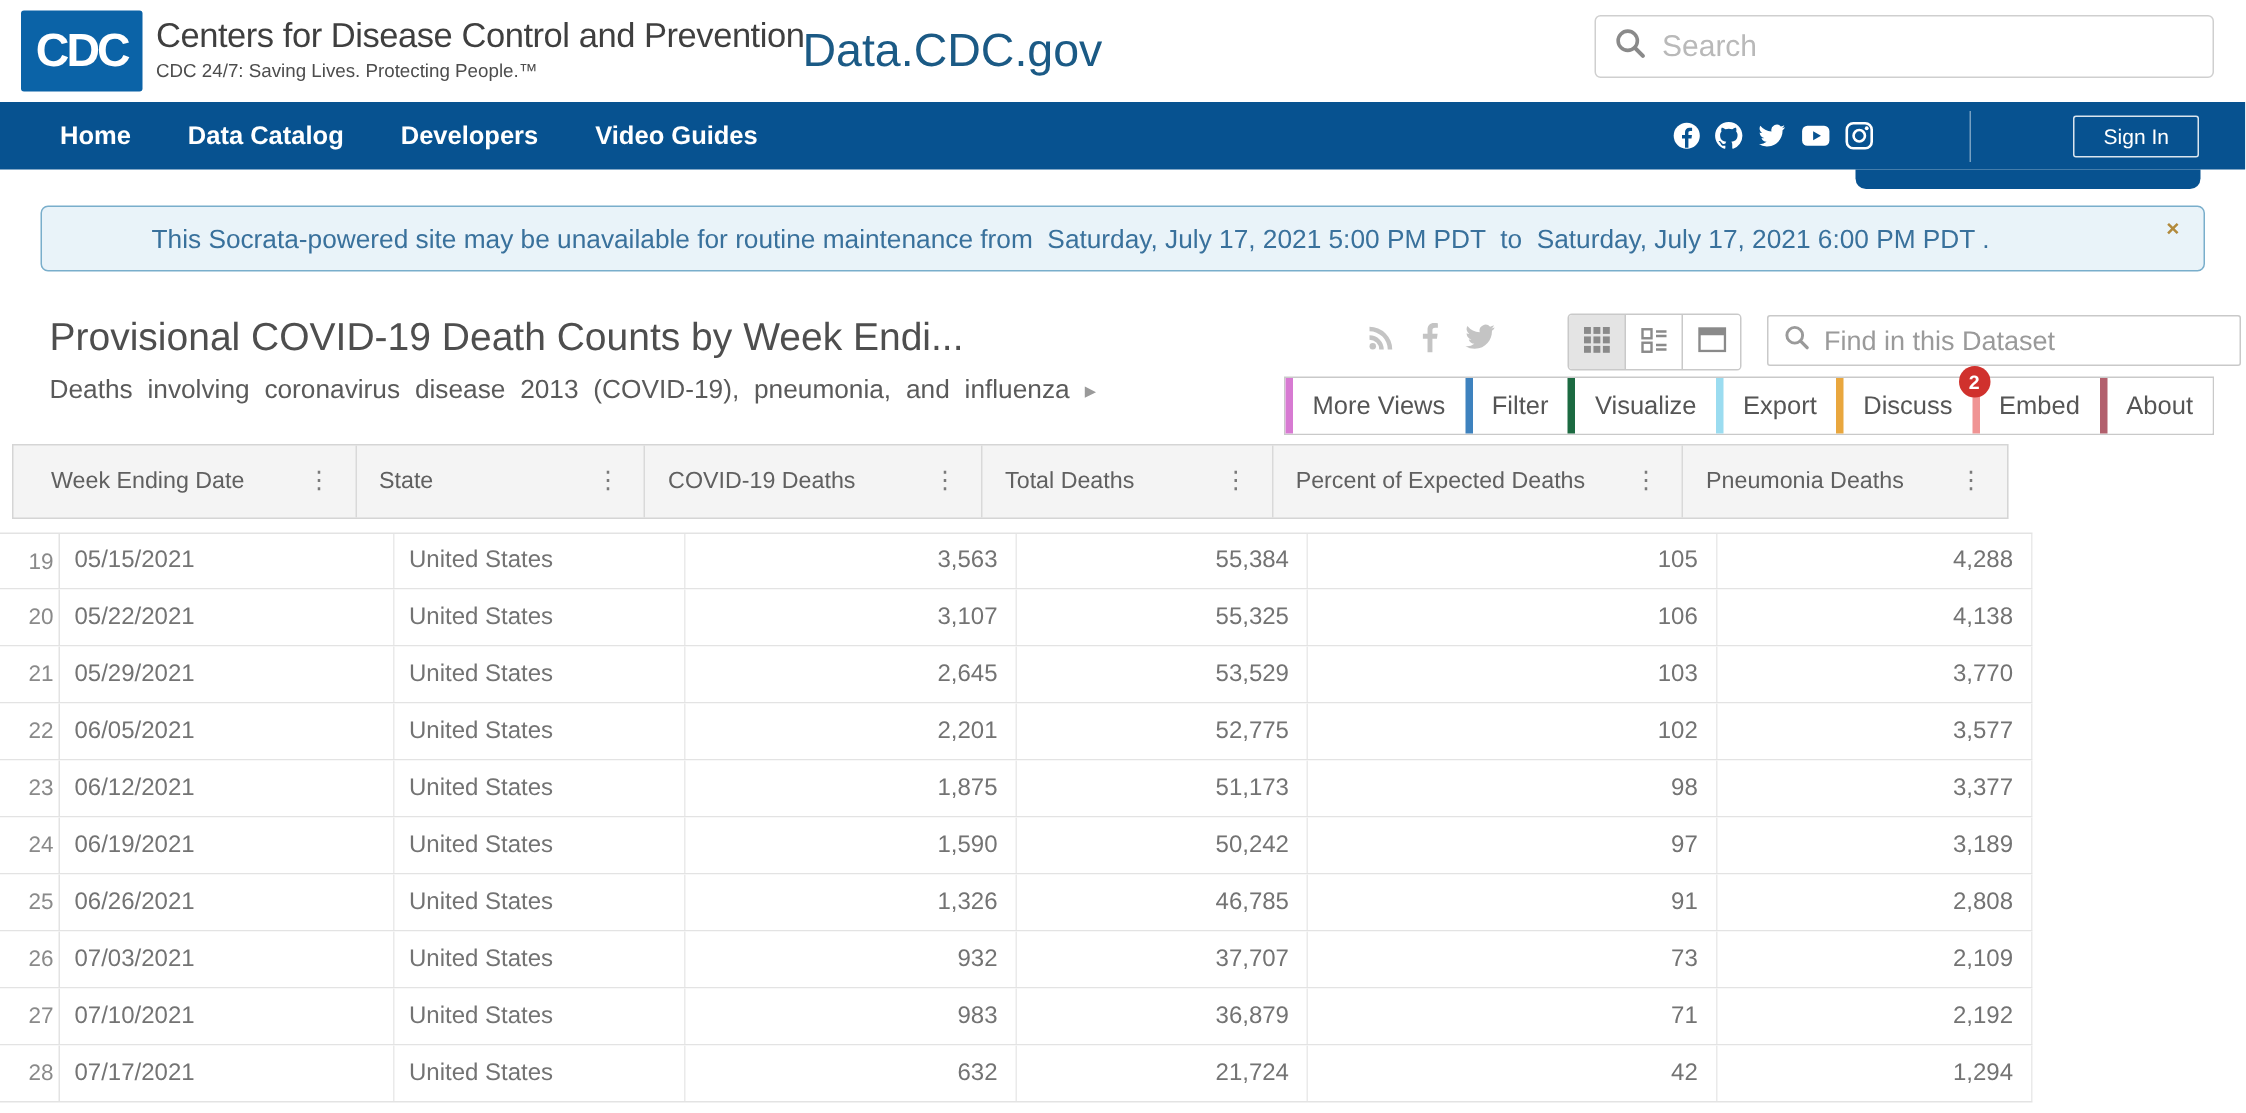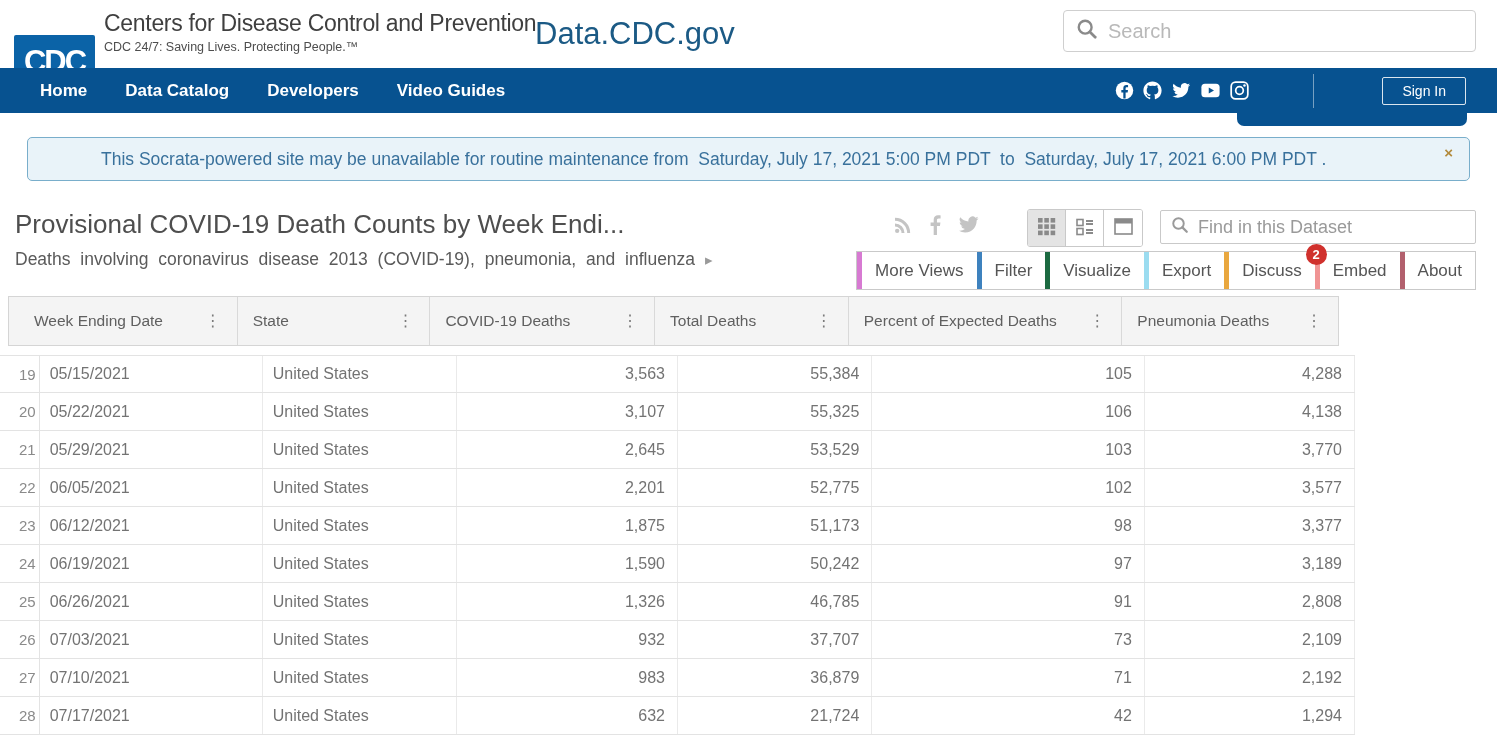--- a/index.html
+++ b/index.html
@@ -4,21 +4,21 @@
 <style>
   * { margin:0; padding:0; box-sizing:border-box; }
   html,body { background:#fff; }
   body { font-family:"Liberation Sans", sans-serif; }
   .page { position:relative; width:1497px; height:742px; overflow:hidden; background:#fff; }
 
   
   .site-header { position:relative; height:68px; background:#fff; }
   .logo-box { position:absolute; left:14px; top:7px; width:81px; height:54px; background:#0b63a7;
               color:#fff; display:flex; align-items:center; justify-content:center;
-              font-weight:bold; font-size:31px; letter-spacing:-2px; border-radius:2px;margin-top:28px; }
+              font-weight:bold; font-size:31px; letter-spacing:-2px; border-radius:2px; }
   .org-block { position:absolute; left:104px; top:10px; }
   .org-name { font-size:23px; color:#3f3f3f; letter-spacing:-0.3px; white-space:nowrap; }
   .org-tagline { font-size:12.5px; color:#4d4d4d; margin-top:3px; }
   .site-title { position:absolute; left:535px; top:16px; font-size:31px; color:#1b5a85; }
   .global-search { position:absolute; left:1063px; top:10px; width:413px; height:42px;
                    border:1px solid #cfcfcf; border-radius:4px; display:flex; align-items:center;
                    padding:0 12px; background:#fff; }
   .global-search input { border:none; outline:none; font-size:20px; color:#444; width:100%;
                          font-family:"Liberation Sans", sans-serif; margin-left:10px; }
   .global-search input::placeholder { color:#b9b9b9; }
@@ -39,21 +39,21 @@
 
   
   .banner { position:relative; margin:24px 27px 0; height:44px; background:#e9f3f9;
             border:1px solid #79aecb; border-radius:5px; display:flex; align-items:center; }
   .banner-text { padding-left:73px; font-size:17.5px; color:#39719c; white-space:pre; }
   .banner-close { position:absolute; right:16px; top:6px; color:#b28a3c; font-size:15px;
                   font-weight:bold; background:none; border:none; cursor:pointer;
                   font-family:"Liberation Sans", sans-serif; }
 
   
-  .dataset-head { position:relative; margin-top:20px; height:95px; }
+  .dataset-head { position:relative; margin-top:20px; height:95px;margin-left:18px; }
   .ds-title { position:absolute; left:15px; top:8px; font-size:26px; font-weight:400; color:#4e4e4e; }
   .ds-subtitle { position:absolute; left:15px; top:48px; font-size:17.5px; color:#5a5a5a; word-spacing:5px; }
   .ds-expander { color:#9a9a9a; margin-left:10px; font-size:15px; }
   .share-icons { position:absolute; left:893px; top:14px; display:flex; gap:17px; align-items:center; }
   .share-icons svg { display:block; }
 
   .view-toggles { position:absolute; left:1027px; top:8px; display:flex; border:1px solid #c9c9c9;
                   border-radius:3px; overflow:hidden; background:#fff; }
   .toggle-btn { width:38px; height:36px; display:flex; align-items:center; justify-content:center;
                 background:#fff; border:none; border-right:1px solid #c9c9c9; cursor:pointer; }

